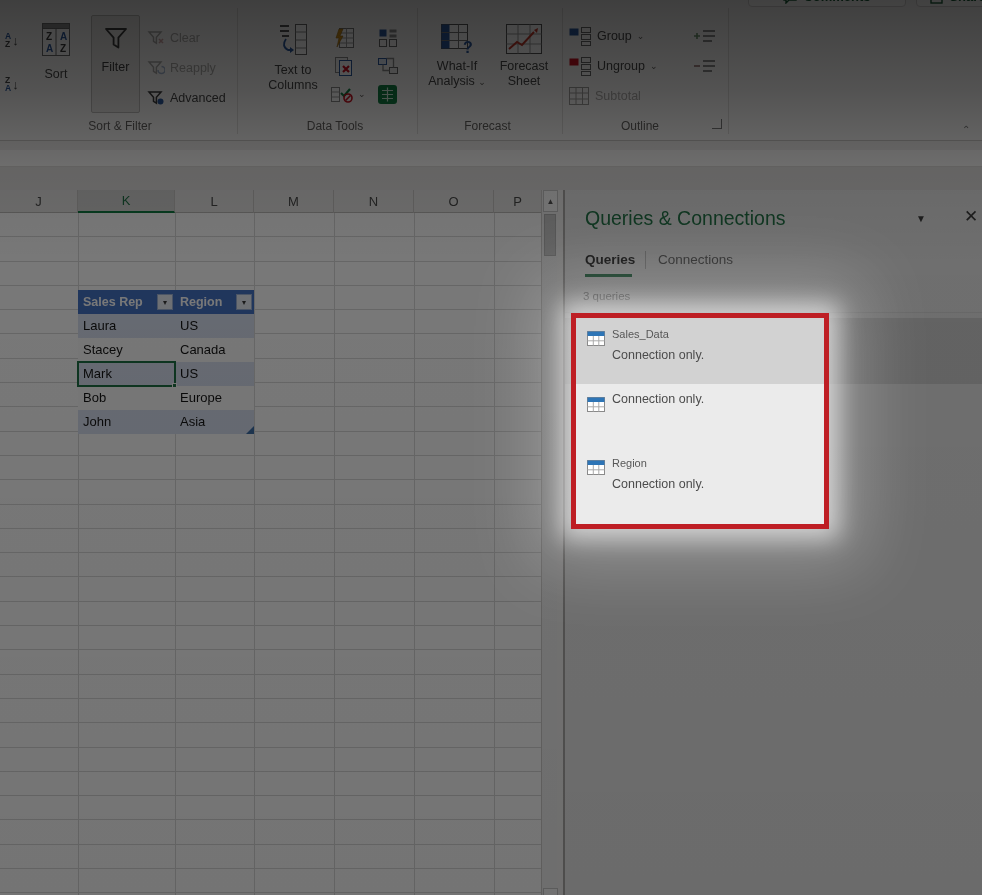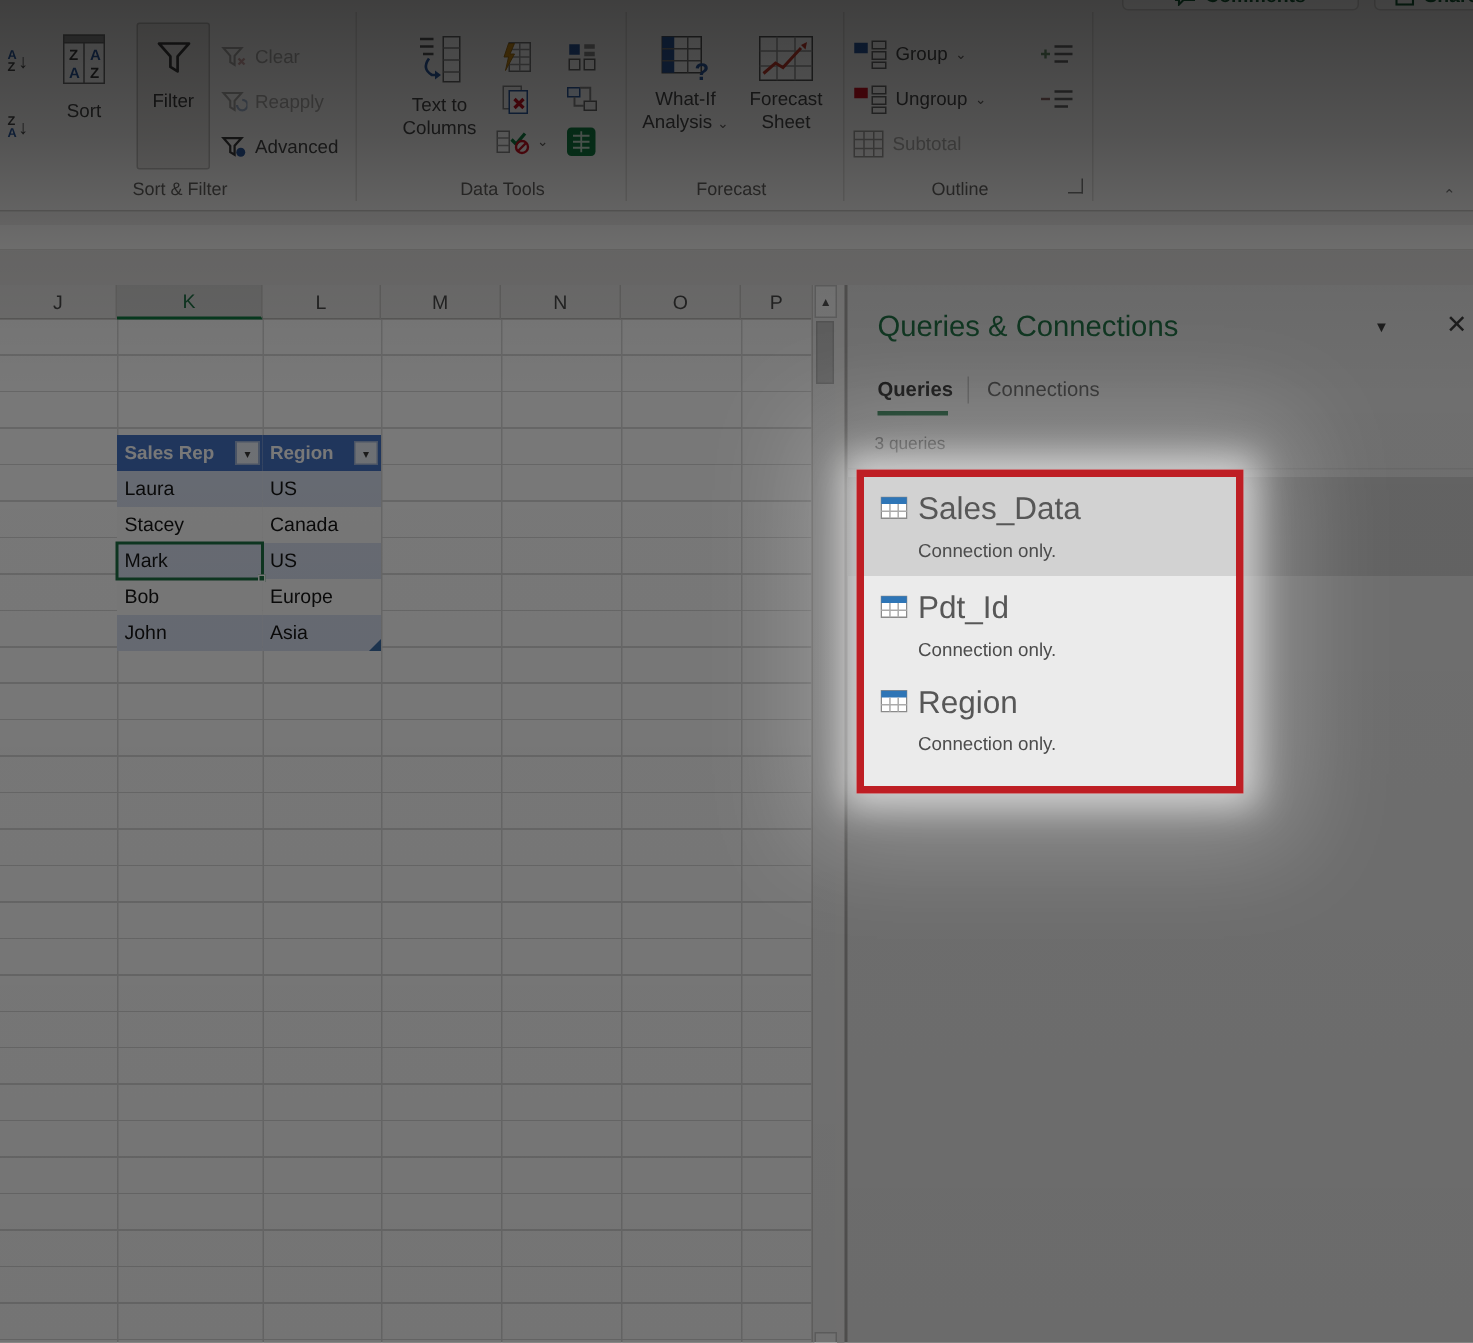--- a/index.html
+++ b/index.html
@@ -81,21 +81,21 @@
   
   .dim{left:0;top:0;width:982px;height:895px;z-index:20;pointer-events:none;
     background:linear-gradient(180deg,rgba(0,0,0,0.74) 0px,rgba(0,0,0,0.66) 90px,
                rgba(0,0,0,0.56) 165px,rgba(0,0,0,0.53) 260px,rgba(0,0,0,0.545) 100%);}
   .spot{left:571px;top:313px;width:258px;height:216px;z-index:30;background:#EBEBEB;
     border:5px solid #BE1E24;
     box-shadow:0 0 22px 10px rgba(255,255,255,0.60),0 0 64px 34px rgba(255,255,255,0.26);}
   .q-item{position:relative;width:100%;}
   .q-item.selected{background:#D2D2D2;}
   .q-icon{position:absolute;left:11px;top:13px;}
-  .q-name{padding:10px 0 0 36px;font-size:21px;color:#575757;}
+  .q-name{padding:10px 0 0 36px;font-size:11px;color:#575757;}
   .q-status{padding:8px 0 0 36px;font-size:12.5px;color:#4C4C4C;}
 
   svg{display:block;}
 </style>
 </head>
 <body>
 
 <div id="stage">
 
   <div class="abs ribbon">
@@ -390,21 +390,20 @@
       </svg>
       <div class="q-name">Sales_Data</div>
       <div class="q-status">Connection only.</div>
     </div>
     <div class="q-item" style="height:63px">
       <svg class="q-icon" width="18" height="15" viewBox="0 0 18 15">
         <rect x="0.5" y="0.5" width="17" height="14" fill="#FFFFFF" stroke="#8A8A8A"></rect>
         <rect x="0.5" y="0.5" width="17" height="4.5" fill="#2E75B6"></rect>
         <path d="M6.3 5 v9.5 M11.8 5 v9.5 M0.5 9.8 h17" stroke="#ABABAB"></path>
       </svg>
-      <div class="q-name">Pdt_Id</div>
       <div class="q-status">Connection only.</div>
     </div>
     <div class="q-item" style="height:63px">
       <svg class="q-icon" width="18" height="15" viewBox="0 0 18 15">
         <rect x="0.5" y="0.5" width="17" height="14" fill="#FFFFFF" stroke="#8A8A8A"></rect>
         <rect x="0.5" y="0.5" width="17" height="4.5" fill="#2E75B6"></rect>
         <path d="M6.3 5 v9.5 M11.8 5 v9.5 M0.5 9.8 h17" stroke="#ABABAB"></path>
       </svg>
       <div class="q-name">Region</div>
       <div class="q-status">Connection only.</div>

